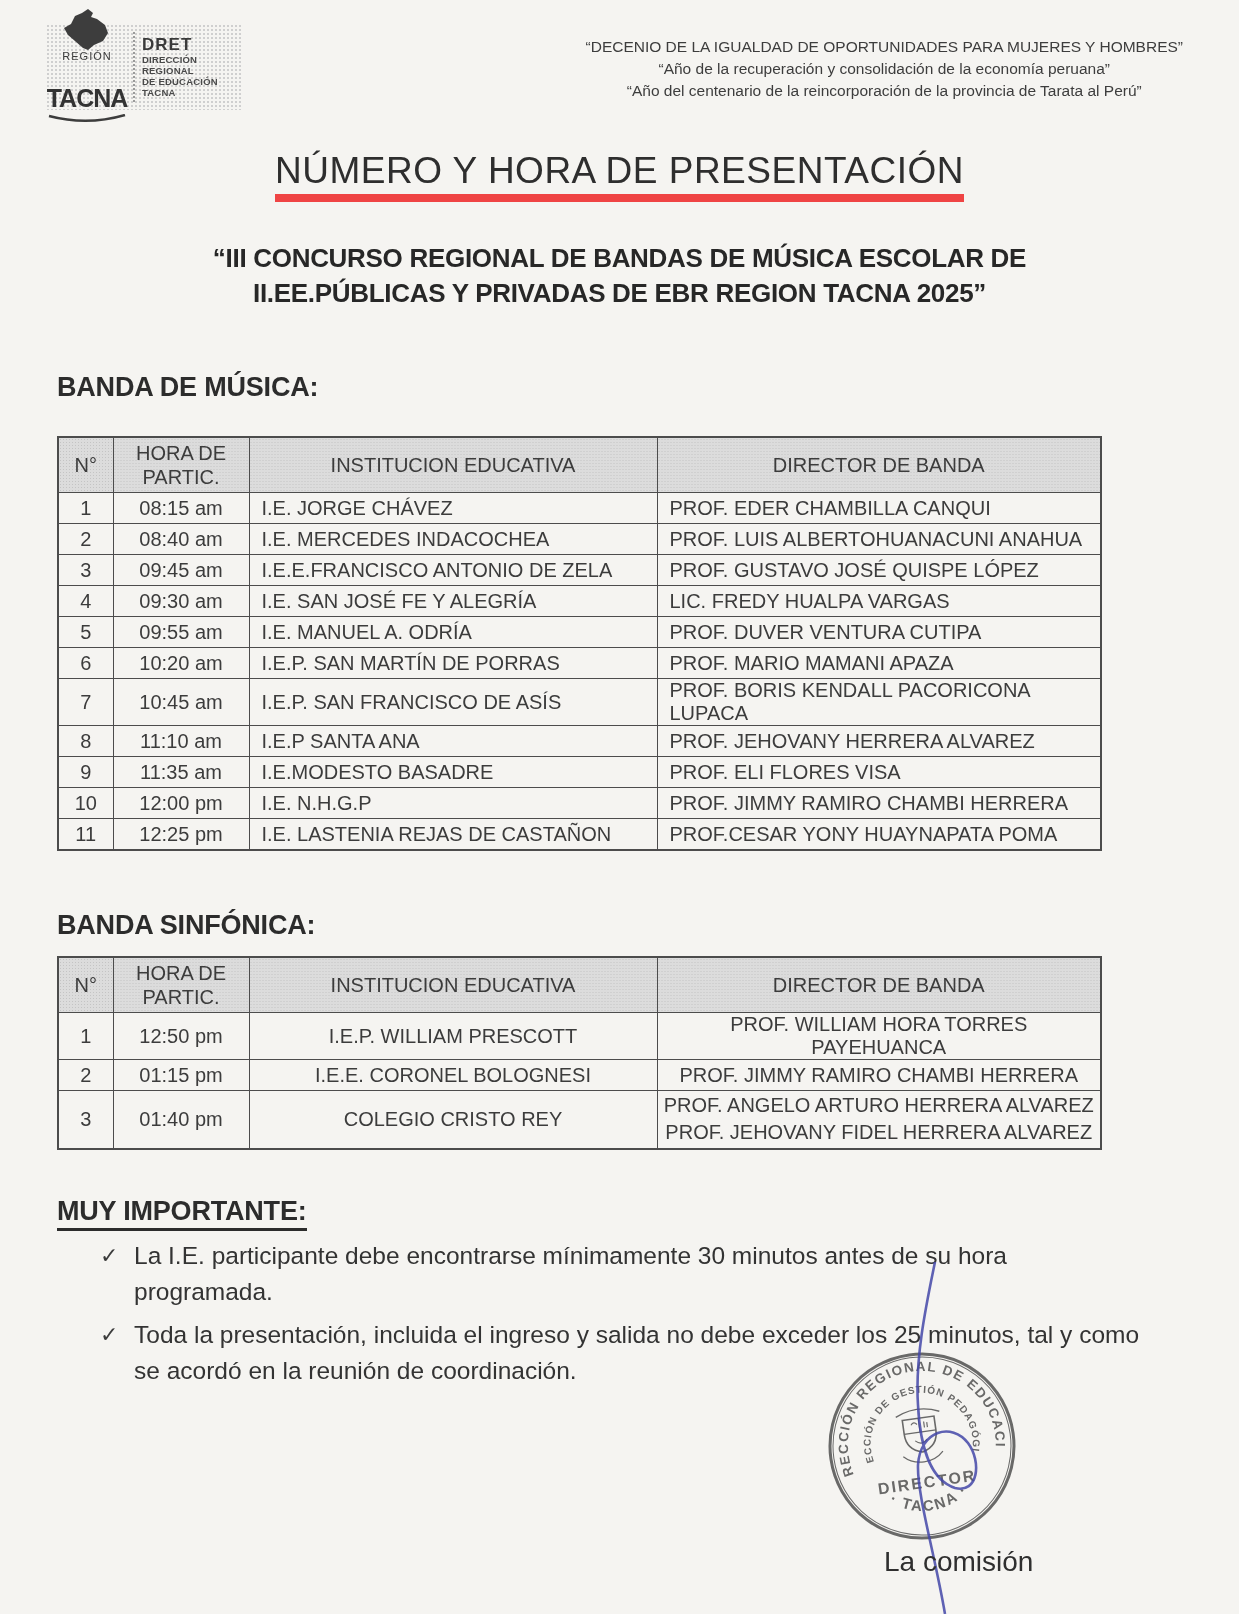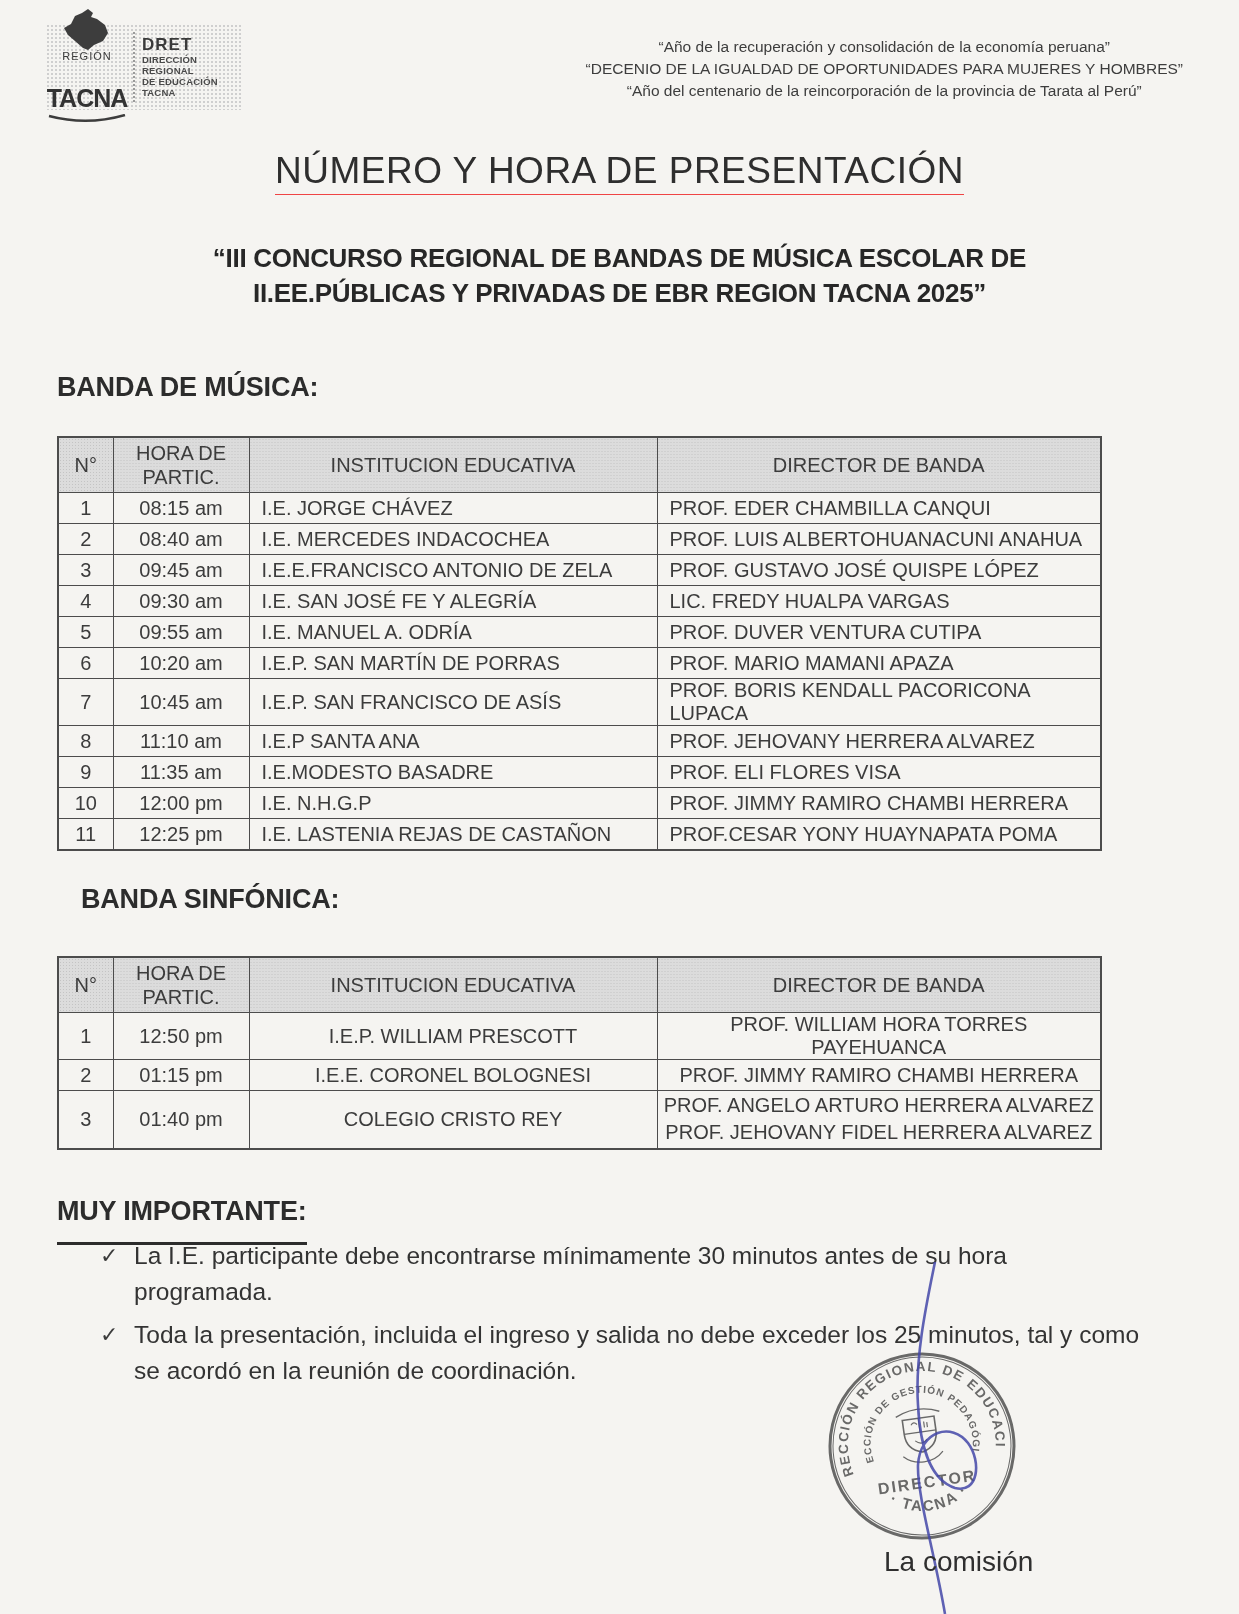--- a/index.html
+++ b/index.html
@@ -27,32 +27,32 @@
   .quotes{
     position:absolute;top:36px;right:56px;text-align:center;
     font-size:15.5px;line-height:22px;color:#3d3d3d;
   }
   
   .doc-title{
     position:absolute;top:150px;left:0;width:100%;text-align:center;
     font-size:37px;color:#2e2e2e;font-weight:400;letter-spacing:.5px;
   }
   .doc-title span{
-    border-bottom:1px solid #ef4444;padding-bottom:3px;
+    border-bottom:8px solid #ef4444;padding-bottom:3px;
   }
   .doc-subtitle{
     position:absolute;top:241px;left:0;width:100%;text-align:center;
     font-size:26px;font-weight:bold;color:#272727;line-height:46px;
     letter-spacing:-.3px;white-space:pre-line;
   }
   .section-heading{
     position:absolute;left:57px;
     font-size:27px;font-weight:bold;color:#2c2c2c;letter-spacing:-.2px;
   }
-  .section-heading.underlined span{border-bottom:3px solid #2c2c2c;padding-bottom:16px;}
+  .section-heading.underlined span{border-bottom:3px solid #2c2c2c;padding-bottom:2px;}
   
   .sched-table{
     position:absolute;left:57px;width:1043px;
     border-collapse:collapse;table-layout:fixed;
     font-size:20px;color:#3c3c3c;
   }
   .sched-table,.sched-table td,.sched-table th{
     border:1.5px solid #4c4c4c;
   }
   .sched-table{border-width:2px;}
@@ -97,22 +97,22 @@
   </div>
   <div class="logo-divider"></div>
   <div class="logo-right">
     <span class="org-acronym">DRET</span>
     <span class="org-line">DIRECCIÓN REGIONAL</span>
     <span class="org-line">DE EDUCACIÓN TACNA</span>
   </div>
 </div>
 
 <div class="quotes">
+  <div>“DECENIO DE LA IGUALDAD DE OPORTUNIDADES PARA MUJERES Y HOMBRES”</div>
   <div>“Año de la recuperación y consolidación de la economía peruana”</div>
-  <div>“DECENIO DE LA IGUALDAD DE OPORTUNIDADES PARA MUJERES Y HOMBRES”</div>
   <div>“Año del centenario de la reincorporación de la provincia de Tarata al Perú”</div>
 </div>
 
 <div class="doc-title">
   <span>NÚMERO Y HORA DE PRESENTACIÓN</span>
 </div>
 <div class="doc-subtitle preline">“III CONCURSO REGIONAL DE BANDAS DE MÚSICA ESCOLAR DE
 II.EE.PÚBLICAS Y PRIVADAS DE EBR REGION TACNA 2025”</div>
 
 <div class="section-heading" style="top:372px;">
@@ -197,21 +197,21 @@
     </tr>
     <tr>
       <td>11</td>
       <td>12:25 pm</td>
       <td class="cell-inst-left">I.E. LASTENIA REJAS DE CASTAÑON</td>
       <td class="cell-dir-left">PROF.CESAR YONY HUAYNAPATA POMA</td>
     </tr>
   </tbody>
 </table>
 
-<div class="section-heading" style="top:884px;margin-left:24px;">
+<div class="section-heading" style="top:910px;">
   <span>BANDA SINFÓNICA:</span>
 </div>
 
 <table class="sched-table" style="top:956px;">
   <colgroup>
       <col class="col-n">
       <col class="col-hora">
       <col class="col-inst">
       <col class="col-dir">
     </colgroup>

